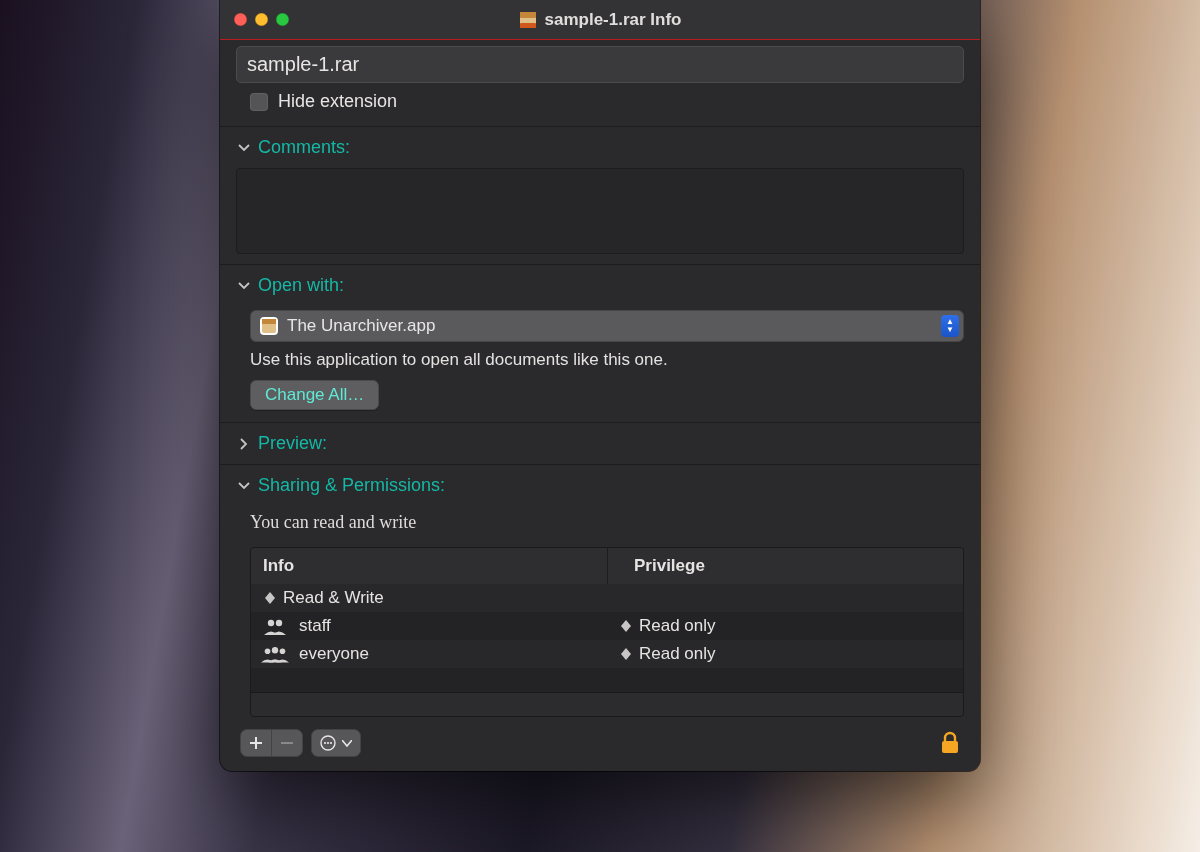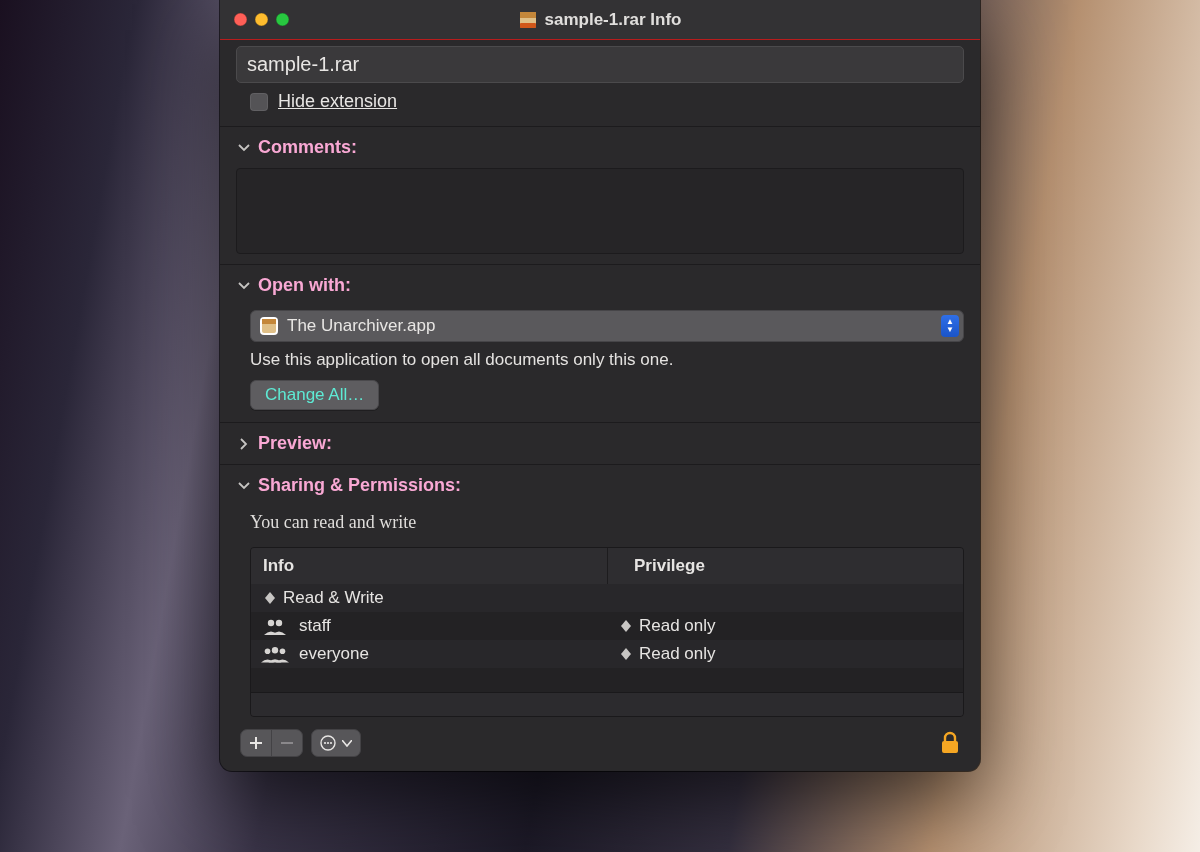--- a/index.html
+++ b/index.html
@@ -37,33 +37,33 @@
 
   .filename-field {
     background: #3a393b;
     border: 1px solid #4b4a4c;
     border-radius: 5px;
     padding: 6px 10px;
     font-size: 20px;
     color: #e8e6e4;
     margin: 0 4px 4px 4px;
   }
-  .checkbox-row { display:flex; align-items:center; gap:10px; margin: 8px 4px 14px 18px; text-decoration: underline; }
+  .checkbox-row { display:flex; align-items:center; gap:10px; margin: 8px 4px 14px 18px; }
   .chk {
     width: 18px; height: 18px; border-radius: 4px;
     background: #545356; box-shadow: inset 0 0 0 1px rgba(255,255,255,.08);
   }
   .chk-label { font-size: 18px; color: #e8e6e4; }
 
   .hr { height:1px; background:#1c1b1d; margin: 0 -12px; }
 
   .section-head {
     display:flex; align-items:center; gap:6px;
     padding: 10px 4px;
-    font-size: 18px; font-weight: 700; color: #f9a8d4;
+    font-size: 18px; font-weight: 400; color: #14b8a6;
   }
   .disclosure { width:16px; display:flex; justify-content:center; color:#b9b7b5; }
   .disclosure svg { display:block; }
 
   .comments-box {
     background: #262527;
     border: 1px solid #1c1b1d;
     border-radius: 4px;
     height: 86px;
     margin: 0 4px 10px 4px;
@@ -225,21 +225,21 @@
             <rect x="3" y="3" width="14" height="14" rx="2" fill="#e0c088"></rect>
             <rect x="3" y="3" width="14" height="5" fill="#c4873a"></rect>
           </svg>
       </span>
       <span>The Unarchiver.app</span>
       <span class="openwith-stepper">
           <span>▲</span>
           <span>▼</span>
         </span>
     </div>
-    <div class="helper-text">Use this application to open all documents only this one.</div>
+    <div class="helper-text">Use this application to open all documents like this one.</div>
     <div class="btn">Change All…</div>
 
     <div class="hr"></div>
 
     
     <div class="section-head">
       <span class="disclosure">
         <svg width="12" height="12" viewBox="0 0 12 12">
             <path d="M3 1 L8 6 L3 11" stroke="#c6c4c2" stroke-width="1.8" fill="none"></path>
           </svg>

